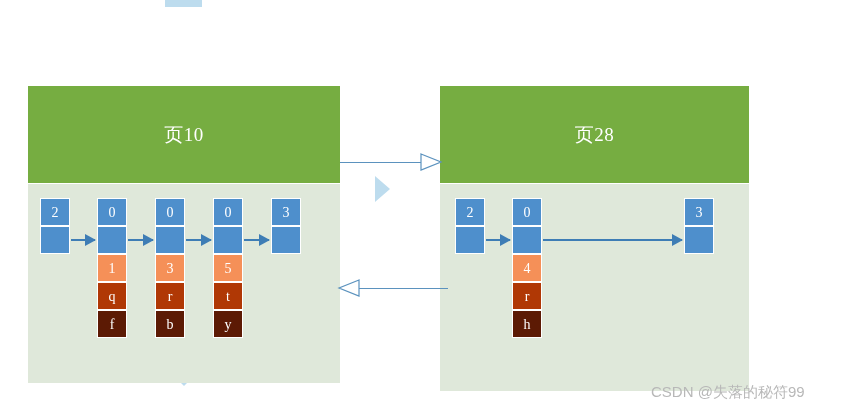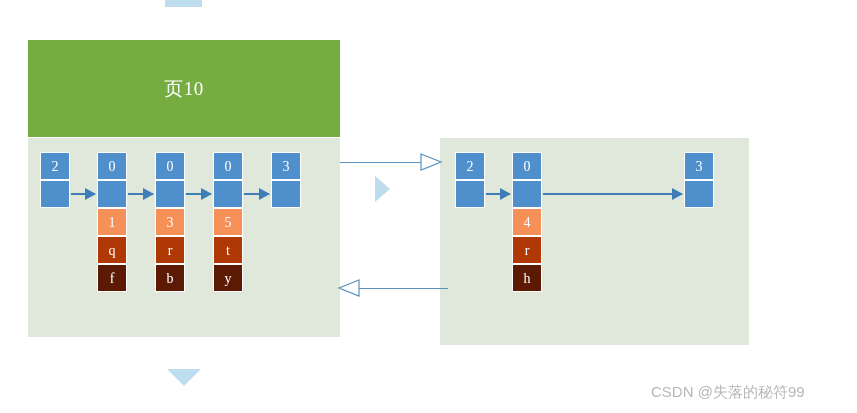--- a/index.html
+++ b/index.html
@@ -12,20 +12,21 @@
     height: 413px;
     position: relative;
     overflow: hidden;
     font-family: "Liberation Sans", sans-serif;
   }
 
   
   .panel {
     position: absolute;
     box-sizing: border-box;
+    margin-top: 46px;
   }
   .panel-header {
     position: absolute;
     left: 0;
     top: 0;
     width: 100%;
     height: 97px;
     background: #76AD41;
     color: #ffffff;
     display: flex;
@@ -166,20 +167,21 @@
     <div class="arrow-solid" style="left:43px; top:55px; width:24px;"></div>
     <div class="arrow-solid" style="left:100px; top:55px; width:25px;"></div>
     <div class="arrow-solid" style="left:158px; top:55px; width:25px;"></div>
     <div class="arrow-solid" style="left:216px; top:55px; width:25px;"></div>
 
   </div>
 </div>
 
 <div class="panel" style="left:440px; top:40px; width:309px; height:305px;">
 
+  <div class="panel-header">页28</div>
 
   <div class="panel-body">
 
     <div class="cell blue" style="left:15px; top:14px;">2</div>
     <div class="cell blue-empty" style="left:15px; top:42px;"></div>
 
     <div class="cell blue" style="left:72px; top:14px;">0</div>
     <div class="cell blue-empty" style="left:72px; top:42px;"></div>
     <div class="cell orange" style="left:72px; top:70px;">4</div>
     <div class="cell rust" style="left:72px; top:98px;">r</div>

